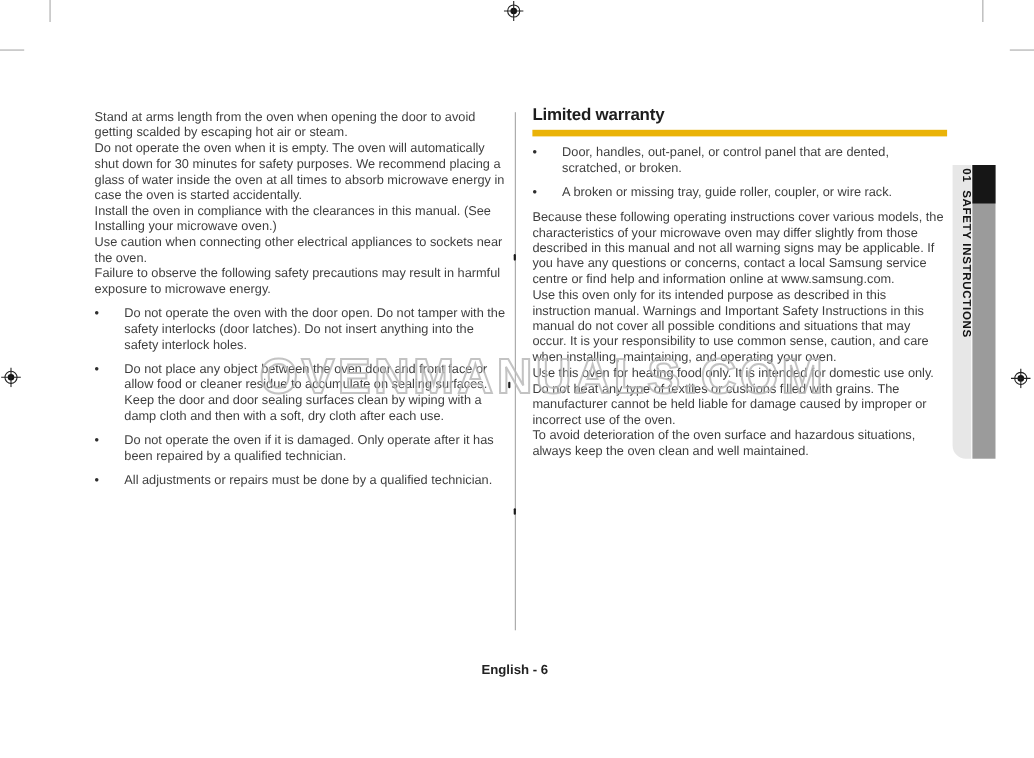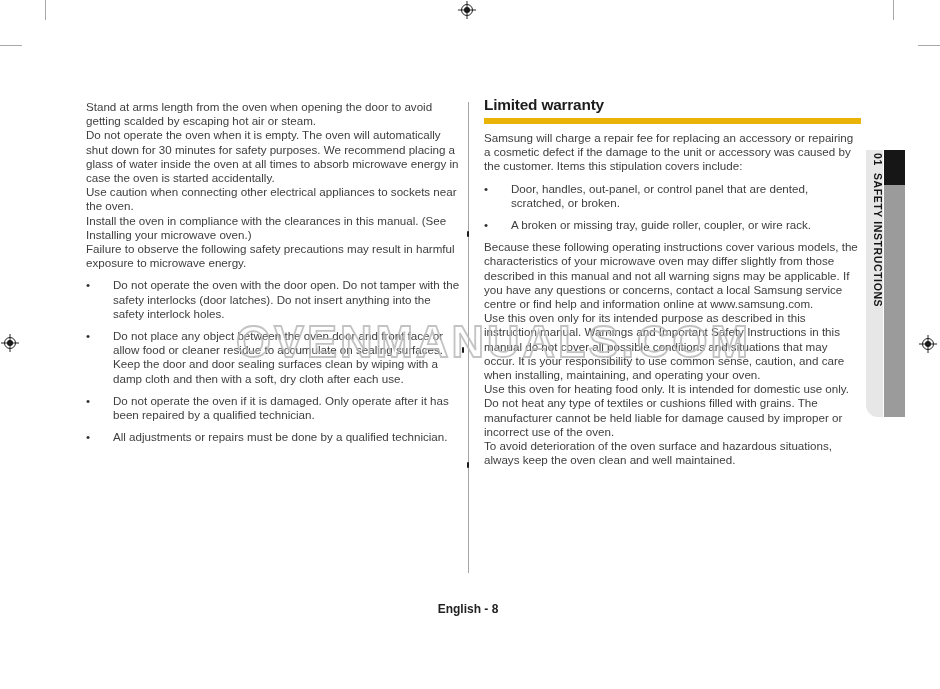--- a/index.html
+++ b/index.html
@@ -93,22 +93,22 @@
   </svg>
 
   <div class="divider"></div>
   <div class="speck" style="left:467px;top:231px;"></div>
   <div class="speck" style="left:462px;top:347px;"></div>
   <div class="speck" style="left:467px;top:462px;"></div>
 
   <div class="col col-left">
     <p class="para">Stand at arms length from the oven when opening the door to avoid getting scalded by escaping hot air or steam.</p>
     <p class="para">Do not operate the oven when it is empty. The oven will automatically shut down for 30 minutes for safety purposes. We recommend placing a glass of water inside the oven at all times to absorb microwave energy in case the oven is started accidentally.</p>
+    <p class="para">Install the oven in compliance with the clearances in this manual. (See Installing your microwave oven.)</p>
     <p class="para">Use caution when connecting other electrical appliances to sockets near the oven.</p>
-    <p class="para">Install the oven in compliance with the clearances in this manual. (See Installing your microwave oven.)</p>
 
     <p class="lead">Failure to observe the following safety precautions may result in harmful exposure to microwave energy.</p>
 
     <div class="bullet">
       <span class="dot">•</span>
       <div class="btxt">Do not operate the oven with the door open. Do not tamper with the safety interlocks (door latches). Do not insert anything into the safety interlock holes.</div>
     </div>
     <div class="bullet">
       <span class="dot">•</span>
       <div class="btxt">Do not place any object between the oven door and front face or allow food or cleaner residue to accumulate on sealing surfaces. Keep the door and door sealing surfaces clean by wiping with a damp cloth and then with a soft, dry cloth after each use.</div>
@@ -120,21 +120,20 @@
       </div>
     </div>
     <div class="bullet">
       <span class="dot">•</span>
       <div class="btxt">All adjustments or repairs must be done by a qualified technician.</div>
     </div>
   </div>
 
   <div class="col col-right">
     <h2 class="sect">Limited warranty</h2>
-    <p class="lead">Samsung will charge a repair fee for replacing an accessory or repairing a cosmetic defect if the damage to the unit or accessory was caused by the customer. Items this stipulation covers include:</p>
 
     <div class="bullet">
       <span class="dot">•</span>
       <div class="btxt">Door, handles, out-panel, or control panel that are dented, scratched, or broken.</div>
     </div>
     <div class="bullet">
       <span class="dot">•</span>
       <div class="btxt">A broken or missing tray, guide roller, coupler, or wire rack.</div>
     </div>
 
@@ -148,19 +147,19 @@
 
   <div class="side-light"></div>
   <div class="side-dark"></div>
   <div class="side-black"></div>
   <div class="side-text">
     <span class="num">01</span><span>SAFETY INSTRUCTIONS</span>
   </div>
 
   <div class="watermark">OVENMANUALS.COM</div>
 
-  <div class="page-label">English - 8</div>
+  <div class="page-label">English - 6</div>
   <div class="printline">
     <span class="print-file"><span>MC455THRCSR_SA_DE68-04172A-01_EN.indd</span><span class="print-pg">7</span></span>
     <span class="print-date">1/30/2018   3:23:01 PM</span>
   </div>
 
 </div>
 
 </body></html>

